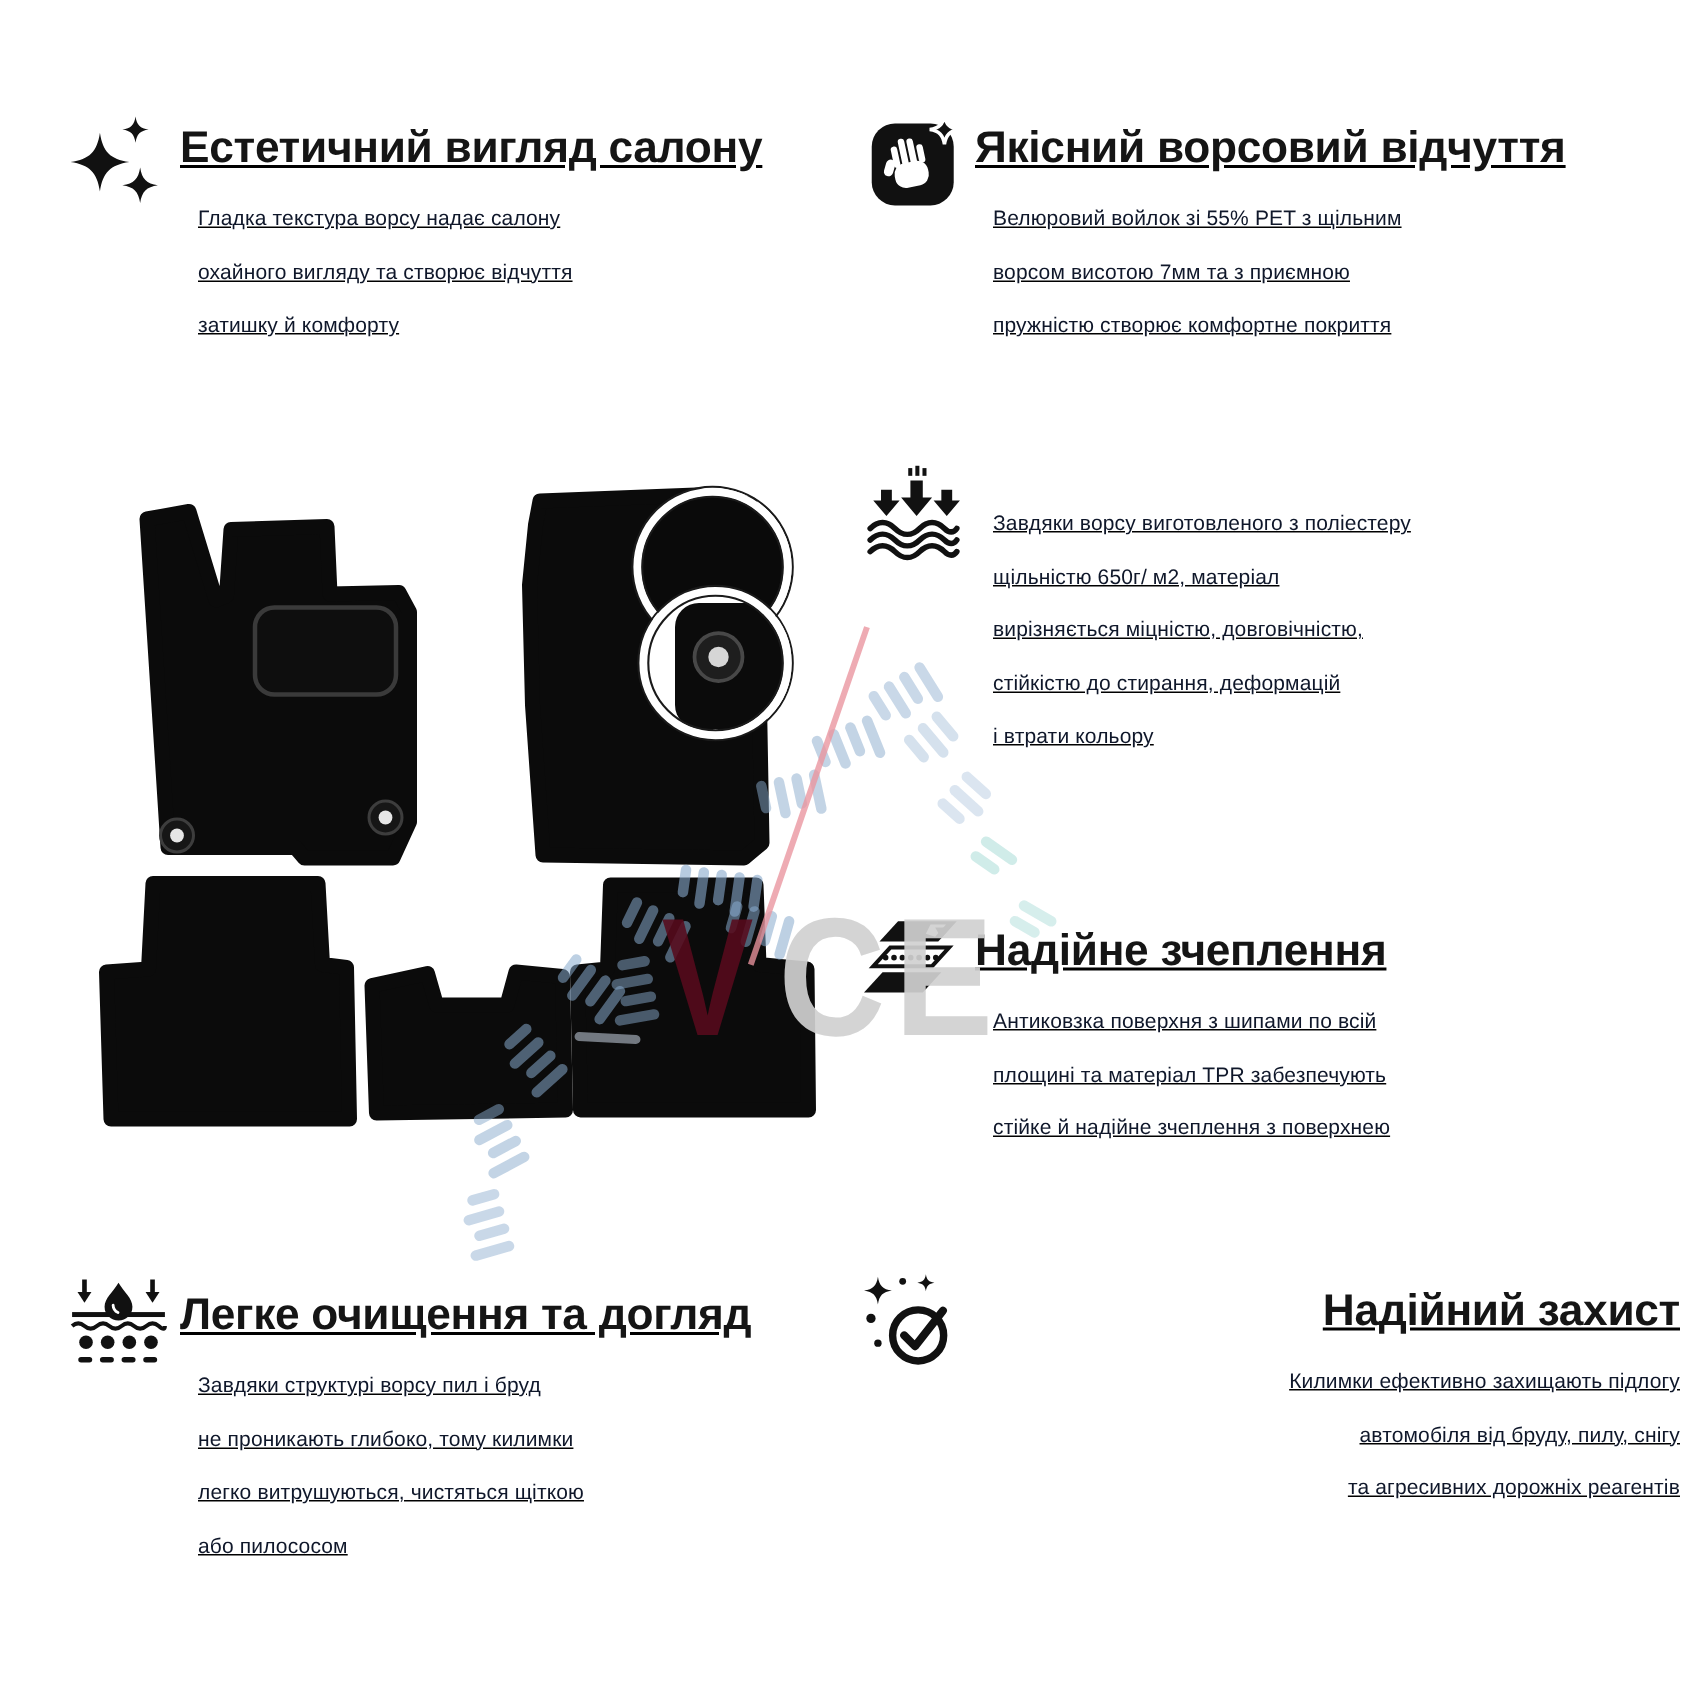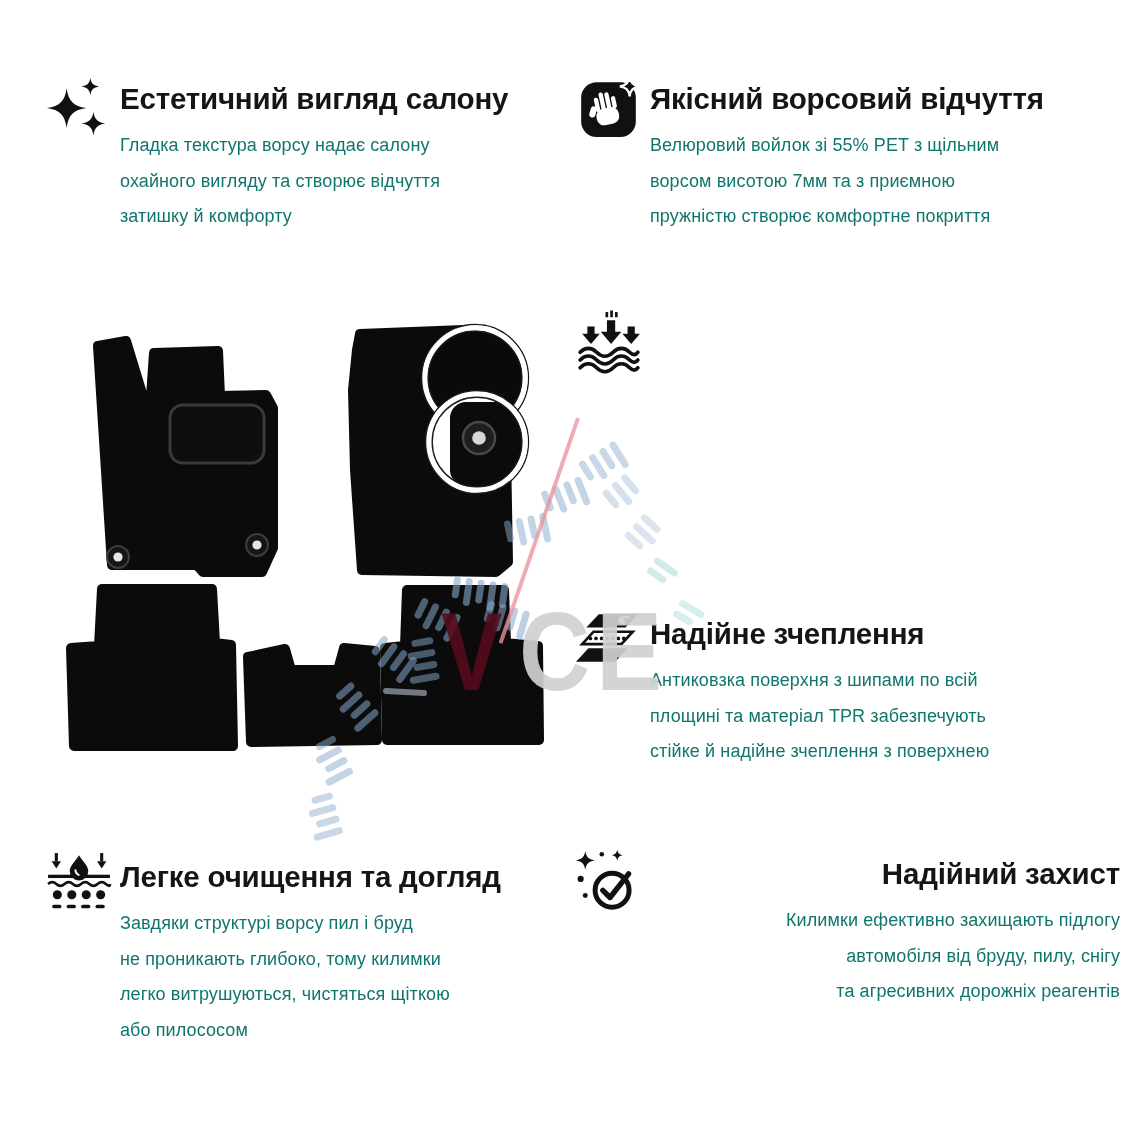--- a/index.html
+++ b/index.html
@@ -1,25 +1,25 @@
 <!DOCTYPE html>
 <html><head>
 <meta charset="utf-8">
 <style>
   html,body{margin:0;padding:0;background:#ffffff;}
   #canvas{position:relative;width:1128px;height:1128px;background:#ffffff;overflow:hidden;
           font-family:"Liberation Sans", sans-serif;}
 
   
-  .feature{position:absolute;width:470px;}
+  .feature{position:absolute;width:470px;text-decoration:underline;}
   .feature .icon{position:absolute;left:-74px;top:-9px;width:66px;height:66px;}
   .feature .icon svg{width:100%;height:100%;display:block;}
   .feature .title{margin:0;font-size:29.5px;line-height:34px;font-weight:700;color:#151515;
                   letter-spacing:-0.2px;white-space:nowrap;}
-  .feature .body{margin:12px 0 0 0;font-size:18px;line-height:35.5px;color:#0f766e;
+  .feature .body{margin:12px 0 0 12px;font-size:14px;line-height:35.5px;color:#0f172a;
                  white-space:pre-line;letter-spacing:0.1px;}
   .s1{left:120px;top:82px;}
   .s2{left:650px;top:82px;}
   .s3{left:650px;top:319px;}
   .s4{left:650px;top:617px;}
   .s5{left:120px;top:860px;}
   .s6{left:650px;top:857px;text-align:right;}
 
   
   #mats-svg{position:absolute;left:60px;top:310px;width:500px;height:470px;z-index:1;}
@@ -230,20 +230,25 @@
         <path d="M11 16 h7 v7 h5 L14.5 33 L6 23 h5 z"></path>
         <path d="M30 10 h8 v11 h6 L34 33 L24 21 h6 z"></path>
         <path d="M50 16 h7 v7 h5 L53.5 33 L45 23 h5 z"></path>
         <g fill="none" stroke="#111" stroke-width="3.6" stroke-linecap="round">
           <path d="M4 41 c5 -5 11 -5 16 0 c5 5 11 5 16 0 c5 -5 11 -5 16 0 c3 3 6 3 8 0"></path>
           <path d="M4 48.5 c5 -5 11 -5 16 0 c5 5 11 5 16 0 c5 -5 11 -5 16 0 c3 3 6 3 8 0"></path>
           <path d="M4 56 c5 -5 11 -5 16 0 c5 5 11 5 16 0 c5 -5 11 -5 16 0 c3 3 6 3 8 0"></path>
         </g>
       </svg>
     </span>
+    <p class="body">Завдяки ворсу виготовленого з поліестеру
+щільністю 650г/ м2, матеріал
+вирізняється міцністю, довговічністю,
+стійкістю до стирання, деформацій
+і втрати кольору</p>
   </section>
 
   <section class="feature s4">
     <span class="icon">
       <svg viewBox="0 0 64 64">
         <polygon points="22,6 60,6 48,19 10,19" fill="#111"></polygon>
         <polygon points="43,8 53,8 46,16 40,14" fill="#fff"></polygon>
         <polygon points="46,10 56,10 50,17" fill="#111"></polygon>
         <polygon points="17,23 55,23 44,35 6,35" fill="#fff" stroke="#111" stroke-width="2.6"></polygon>
         <g fill="#111">

